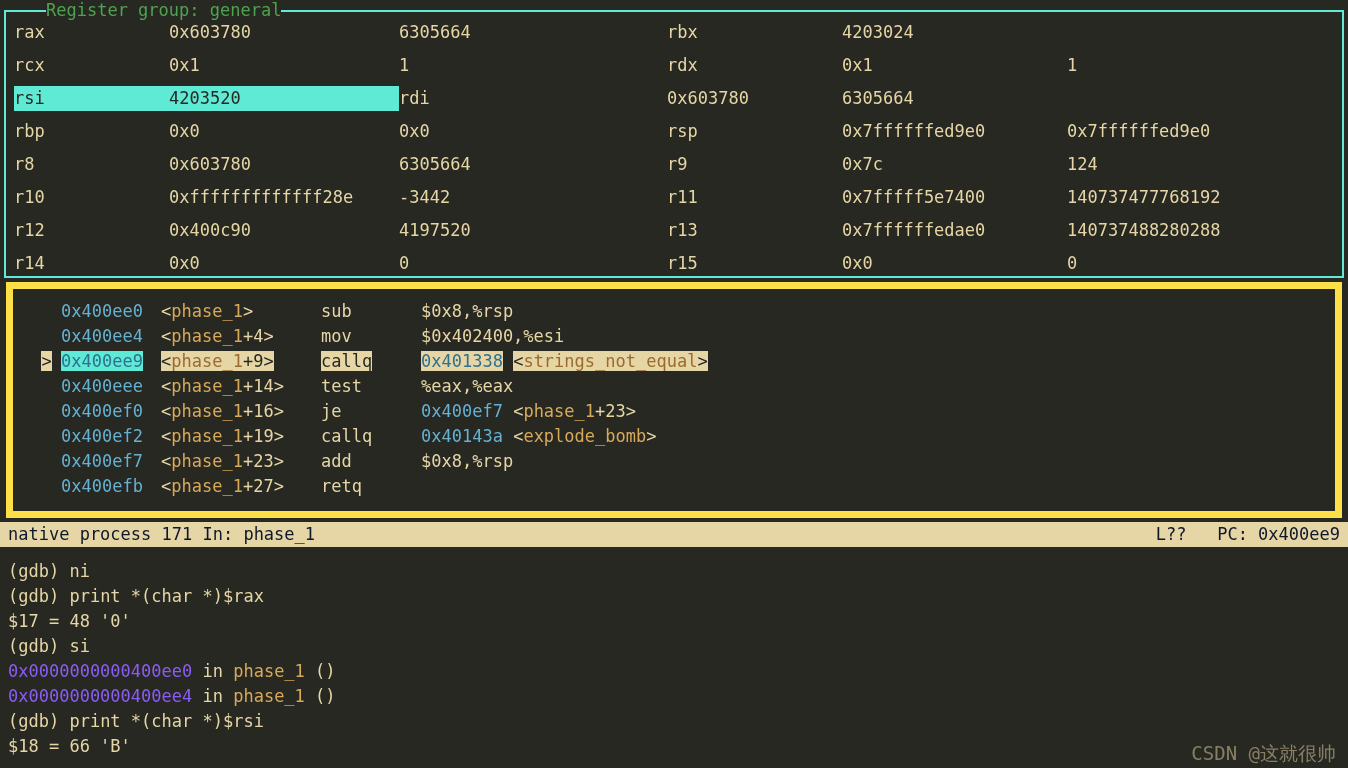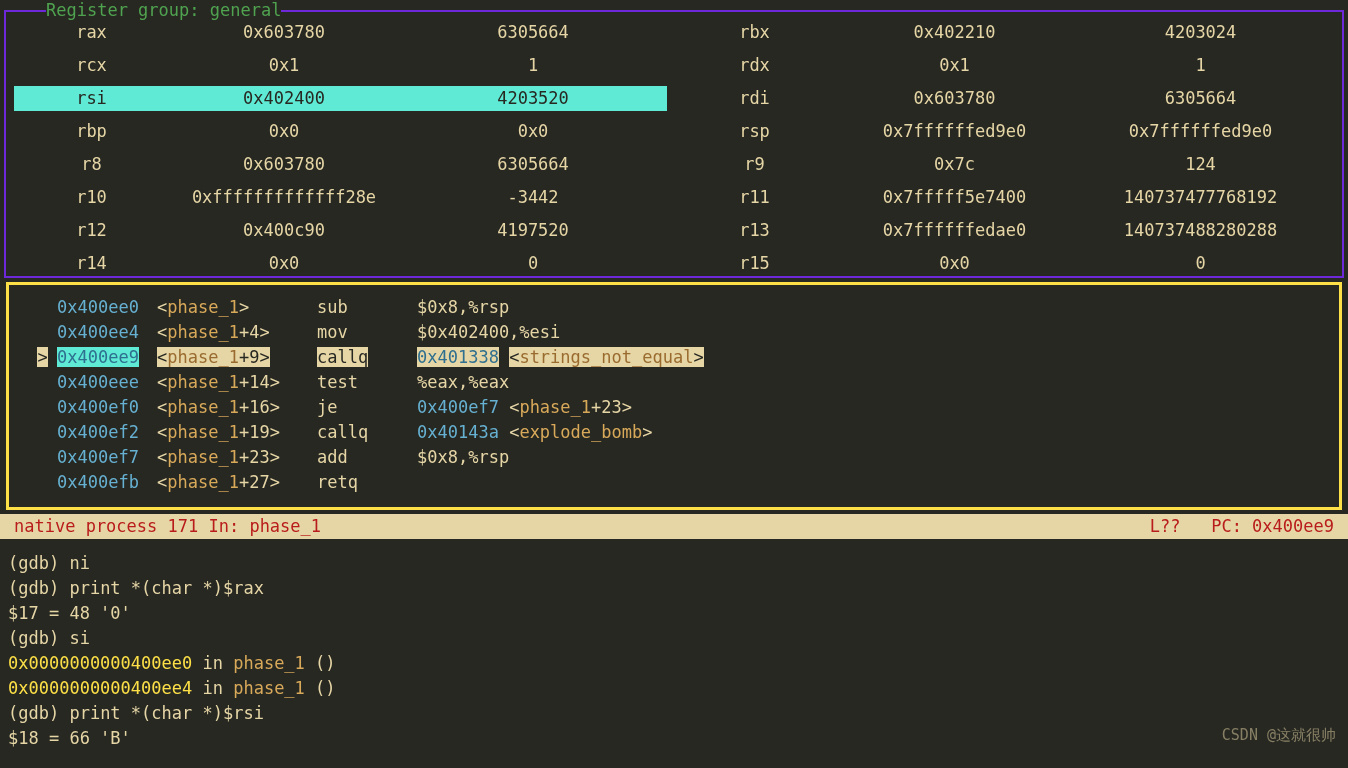--- a/index.html
+++ b/index.html
@@ -7,102 +7,99 @@
     background: #272822;
     font-family: "Consolas", "Monaco", monospace;
     font-size: 17px;
     color: #e6d6a6;
     width: 1348px;
     height: 768px;
     overflow: hidden;
     line-height: 25px;
   }
   .green-box {
-    border: 2px solid #6d28d9;
+    border: 2px solid #5eead4;
     margin: 0 4px 0 4px;
     position: relative;
   }
   .green-box-title {
     position: absolute;
     top: -14px;
     left: 40px;
     background: #272822;
     color: #4fa24f;
     padding: 0 0;
   }
   .reg-grid {
     display: grid;
     grid-template-columns: 155px 230px 268px 175px 225px 1fr;
     padding: 8px 8px 0 8px;
-    text-align: center;
   }
   .reg-grid div { white-space: pre; }
   .hl-row { background: #5eead4; color: #272822; }
   .asm-box {
-    border: 3px solid #fde047;
+    border: 7px solid #fde047;
     margin: 4px 6px 0 6px;
     padding: 10px 0 12px 0;
   }
   .asm-line {
     display: grid;
     grid-template-columns: 40px 100px 160px 100px 1fr;
     padding: 0 8px;
     white-space: pre;
   }
   .addr { color: #66b0d1; }
   .sym { color: #d9a95a; }
   .angle { color: #e6d6a6; }
   .asm-hl { }
   .asm-hl .hl-span { background: #e6d6a6; color: #272822; }
   .asm-hl .addr { background: #5eead4; }
   .asm-hl .sym { background: #e6d6a6; }
   .status-bar {
     background: #e6d6a6;
-    color: #b91c1c;
+    color: #0f172a;
     display: flex;
     justify-content: space-between;
-    padding: 0 14px;
+    padding: 0 8px;
     margin-top: 4px;
   }
   .console { padding: 12px 8px; }
-  .cyan { color: #fde047; }
+  .cyan { color: #8b5cf6; }
   .yellow { color: #d9a95a; }
   .watermark {
     position: absolute;
     right: 12px;
-    bottom: 20px;
+    bottom: 2px;
     color: rgba(230,214,166,0.5);
-    font-size: 15px;
+    font-size: 19px;
   }
 </style>
 </head>
 <body>
 
 <div class="green-box" style="margin-top:10px;">
   <div class="green-box-title">Register group: general</div>
   <div id="reg-rows" style="padding-bottom:0;">
       <div class="reg-grid">
         <div>rax</div>
         <div>0x603780</div>
         <div>6305664</div>
         <div>rbx</div>
-        <div>0x402210</div>
         <div>4203024</div>
       </div>
       <div class="reg-grid">
         <div>rcx</div>
         <div>0x1</div>
         <div>1</div>
         <div>rdx</div>
         <div>0x1</div>
         <div>1</div>
       </div>
       <div class="reg-grid">
         <div class="hl-row">rsi</div>
-        <div class="hl-row">0x402400</div>
         <div class="hl-row">4203520</div>
         <div>rdi</div>
         <div>0x603780</div>
         <div>6305664</div>
       </div>
       <div class="reg-grid">
         <div>rbp</div>
         <div>0x0</div>
         <div>0x0</div>
         <div>rsp</div>

